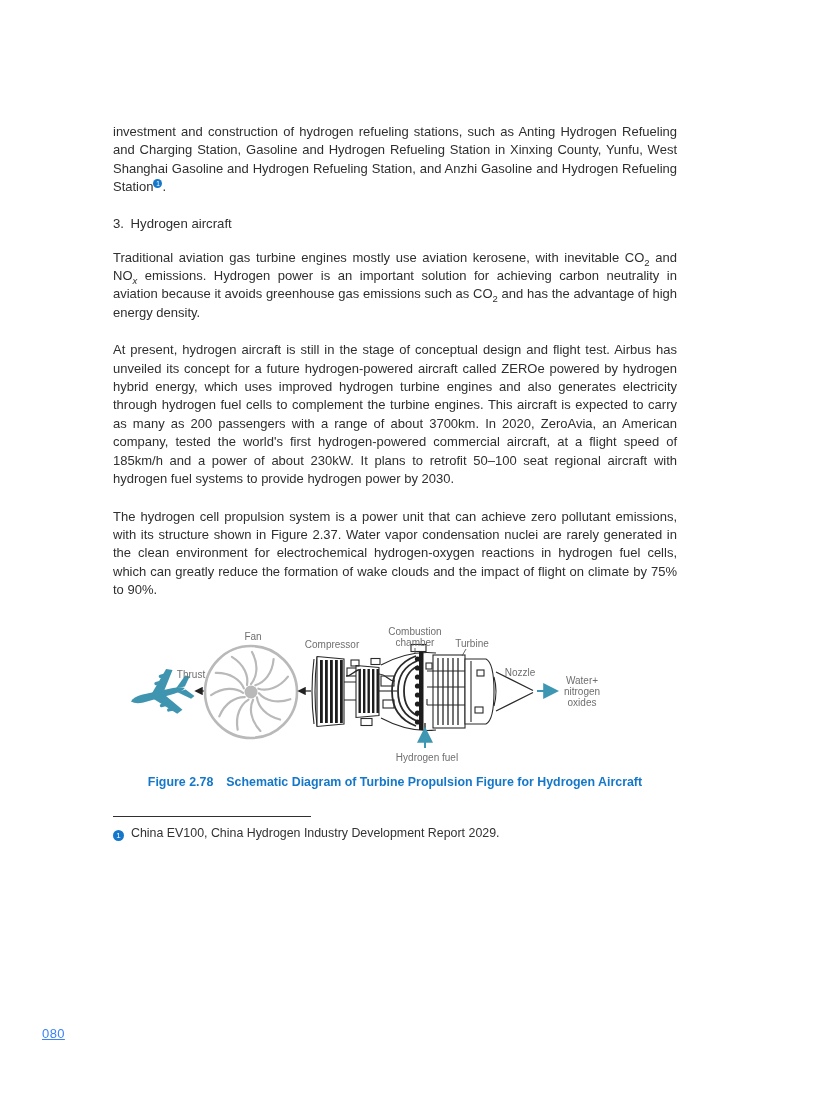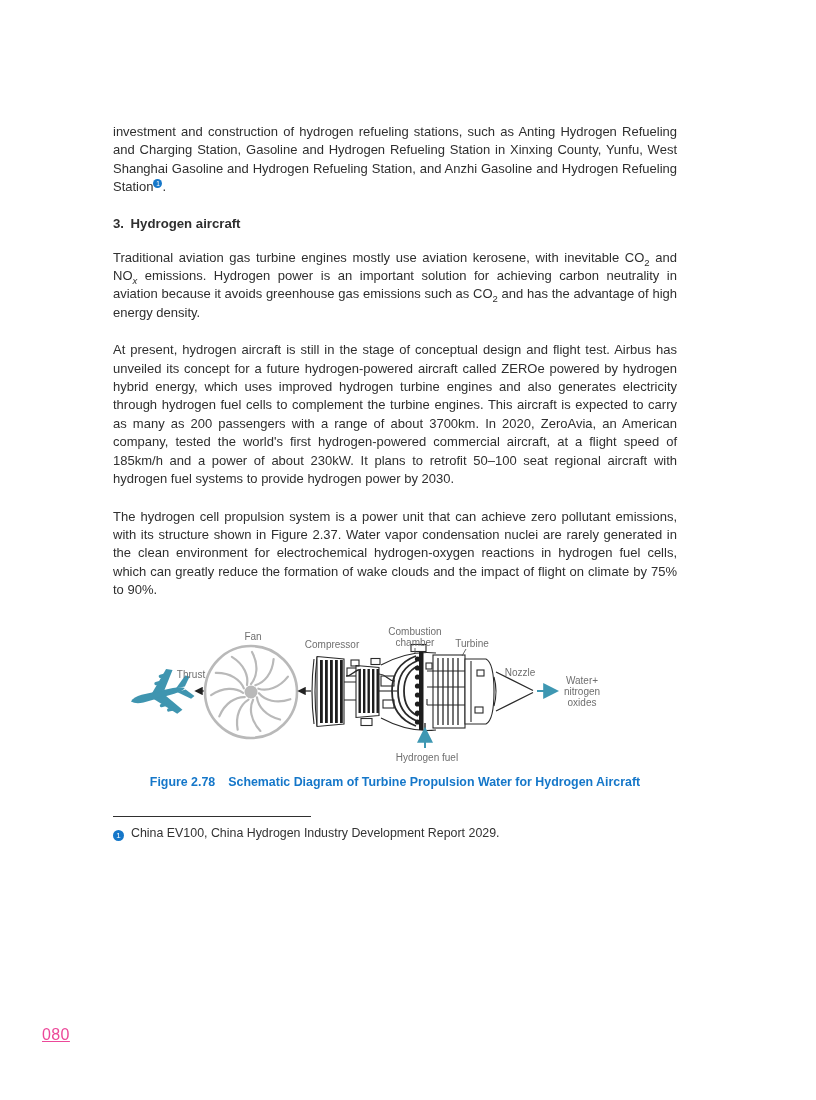--- a/index.html
+++ b/index.html
@@ -4,34 +4,34 @@
 <style>
   html,body{margin:0;padding:0;}
   body{
     width:816px;height:1100px;background:#ffffff;position:relative;overflow:hidden;
     font-family:"Liberation Sans",sans-serif;color:#2f2f2f;
   }
   .page-content{padding:123px 139px 0 113px;}
   p.body{
     font-size:13px;line-height:18.4px;text-align:justify;margin:0 0 19px 0;
   }
-  .heading{font-size:13.2px;font-weight:bold;margin:3px 0 18px 0;}
+  .heading{font-size:13.2px;font-weight:normal;margin:3px 0 18px 0;}
   sub{font-size:9.5px;line-height:0;}
   sub.it{font-style:italic;}
   .fnmark{display:inline-block;background:#1577c9;color:#fff;border-radius:50%;
     text-align:center;font-weight:normal;}
   .fnmark.sup{width:9px;height:9px;line-height:9px;font-size:6.5px;vertical-align:5px;}
   .fnmark.fn{width:11px;height:11px;line-height:11px;font-size:8px;margin-right:7px;vertical-align:-1px;}
   .figure-wrap{margin:0 0 0 7px;height:150px;}
   .figure-svg text{font-family:"Liberation Sans",sans-serif;font-size:10px;fill:#6f6f6f;}
   .caption{text-align:center;font-size:12.4px;font-weight:bold;color:#1577c9;margin-top:6px;}
   .caption .cap-label{margin-right:13px;}
   .footnote-rule{border:0;border-top:1.3px solid #2f2f2f;width:198px;margin:27px 0 0 0;}
   .footnote{font-size:12.4px;margin:9px 0 0 0;color:#333;}
-  .page-number{position:absolute;left:42px;top:1026px;font-size:16px;color:#ec4899;letter-spacing:.4px;text-decoration:underline;}
+  .page-number{position:absolute;left:42px;top:1026px;font-size:13px;color:#3b82f6;letter-spacing:.4px;text-decoration:underline;}
 </style>
 </head>
 <body>
 
 <div class="page-content">
 
   <p class="body">investment and construction of hydrogen refueling stations, such as Anting Hydrogen Refueling and Charging Station, Gasoline and Hydrogen Refueling Station in Xinxing County, Yunfu, West Shanghai Gasoline and Hydrogen Refueling Station, and Anzhi Gasoline and Hydrogen Refueling Station<span class="fnmark sup">1</span>.</p>
 
   <h3 class="heading">3. Hydrogen aircraft</h3>
 
@@ -165,21 +165,21 @@
       <text x="462" y="65" text-anchor="middle">Water+</text>
       <text x="462" y="76" text-anchor="middle">nitrogen</text>
       <text x="462" y="87" text-anchor="middle">oxides</text>
 
       <line x1="305" y1="129" x2="305" y2="111" stroke="#3e97b2" stroke-width="2" marker-end="url(#aht)"></line>
       <text x="307" y="142" text-anchor="middle">Hydrogen fuel</text>
     </svg>
   </div>
 
   <div class="caption">
-    <span class="cap-label">Figure 2.78</span><span>Schematic Diagram of Turbine Propulsion Water for Hydrogen Aircraft</span>
+    <span class="cap-label">Figure 2.78</span><span>Schematic Diagram of Turbine Propulsion Figure for Hydrogen Aircraft</span>
   </div>
 
   <hr class="footnote-rule">
   <p class="footnote"><span class="fnmark fn">1</span><span>China EV100, China Hydrogen Industry Development Report 2029.</span></p>
 
 </div>
 
 <div class="page-number">080</div>
 
 </body></html>

